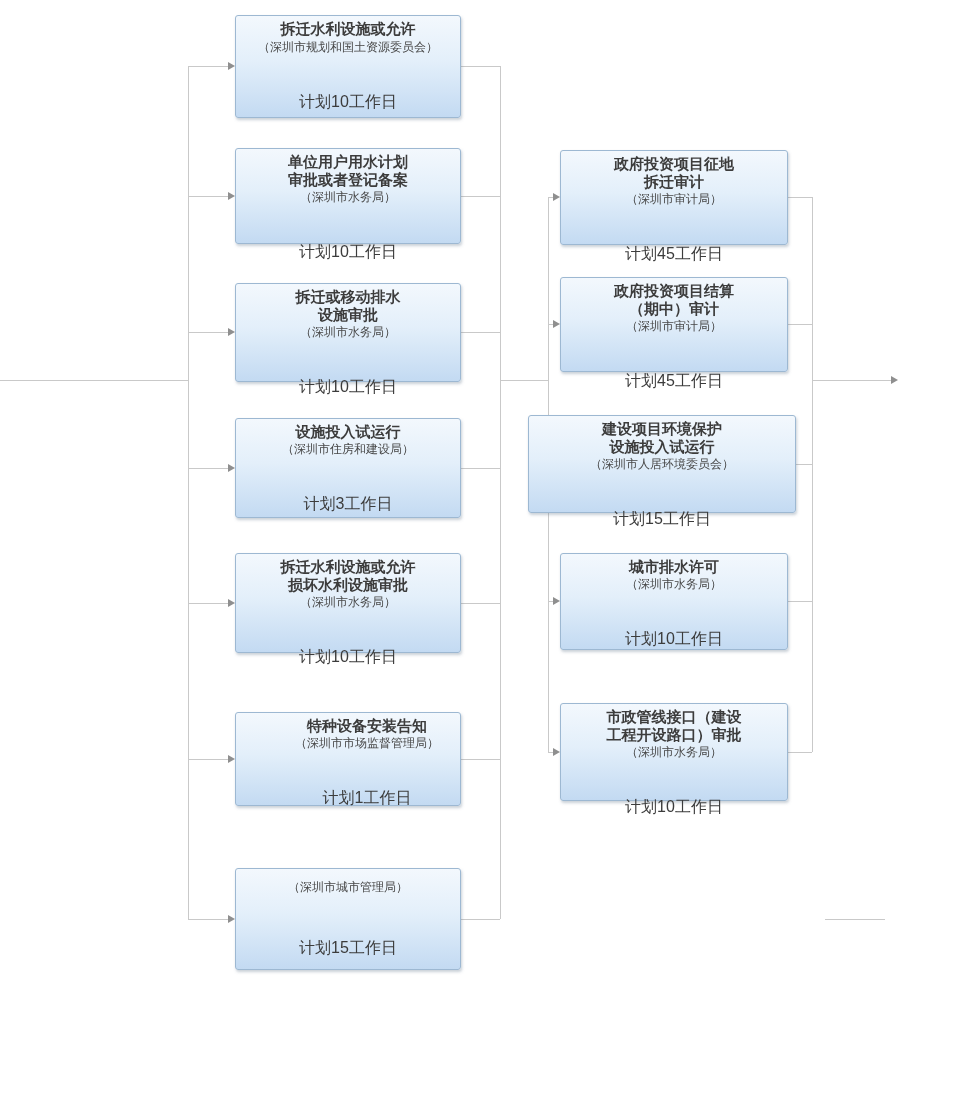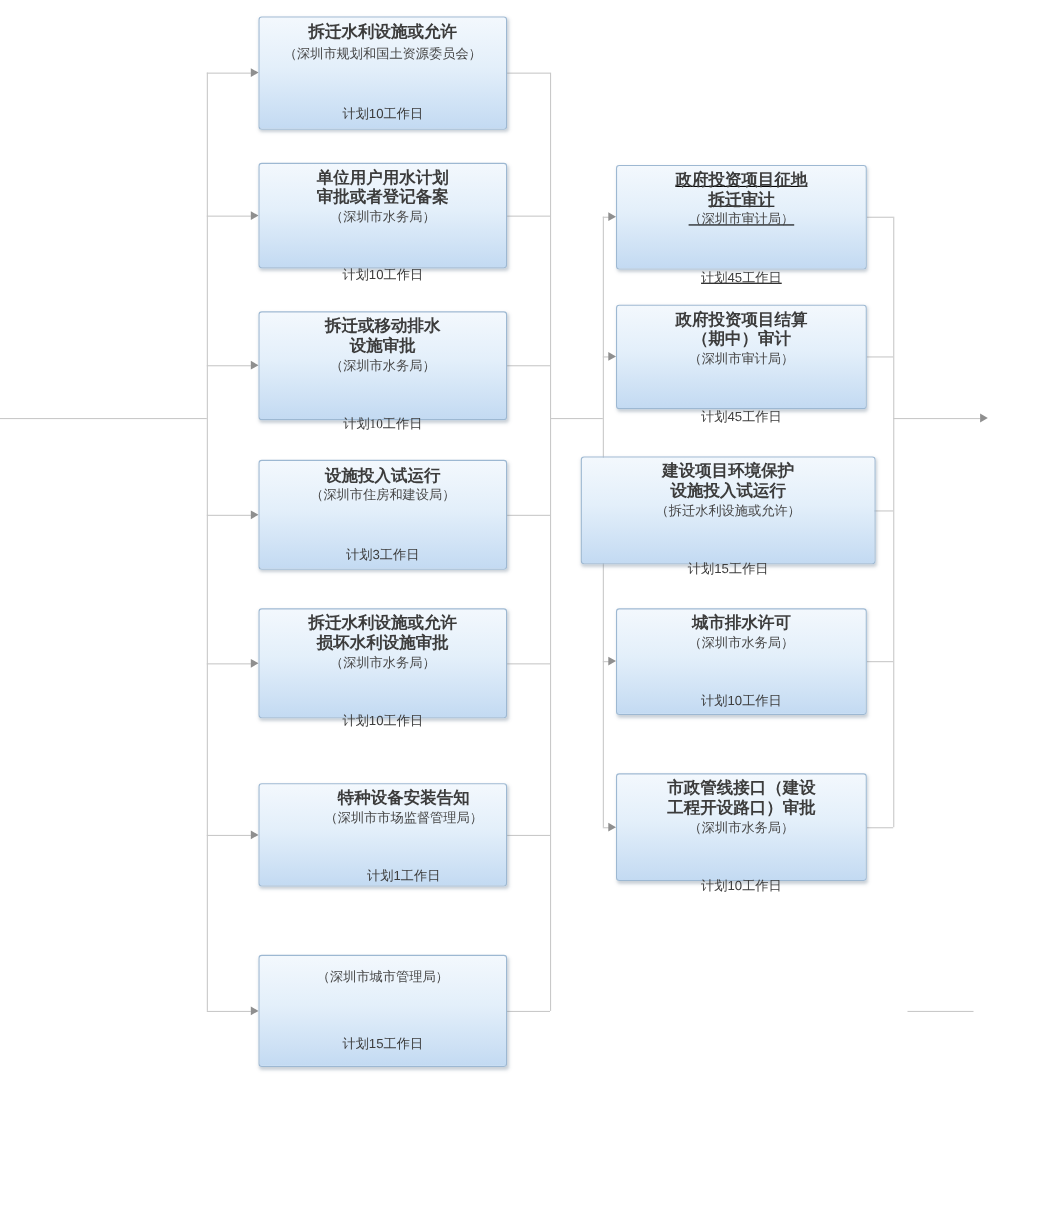--- a/index.html
+++ b/index.html
@@ -41,21 +41,21 @@
     z-index: 2;
   }
   .node-title {
     font-size: 15px;
     font-weight: bold;
     color: #3c3c3c;
     line-height: 18px;
     white-space: pre-line;
   }
   .node-org  { font-size: 12px; color: #474747; }
-  .node-plan { font-size: 12px; color: #3c3c3c; margin-top: 36px; }
+  .node-plan { font-size: 16px; color: #3c3c3c; margin-top: 36px; }
 </style>
 </head>
 <body>
 
 <div id="canvas">
 
   <div class="hline" style="left:0;   top:380px; width:188px;"></div>
   <div class="hline" style="left:500px; top:380px; width:48px;"></div>
   <div class="hline" style="left:812px; top:380px; width:79px;"></div>
   <div class="arrow-right" style="left:891px; top:376px;"></div>
@@ -110,21 +110,21 @@
     <div class="node-title">拆迁水利设施或允许</div>
     <div class="node-org">（深圳市规划和国土资源委员会）</div>
     <div class="node-plan">计划10工作日</div>
   </div>
   <div class="node" style="left:235px; top:148px; width:226px; height:96px;">
     <div class="node-title">单位用户用水计划
 审批或者登记备案</div>
     <div class="node-org">（深圳市水务局）</div>
     <div class="node-plan">计划10工作日</div>
   </div>
-  <div class="node" style="left:235px; top:283px; width:226px; height:99px;font-family:Liberation Serif, serif;">
+  <div class="node" style="left:235px; top:283px; width:226px; height:99px;">
     <div class="node-title">拆迁或移动排水
 设施审批</div>
     <div class="node-org">（深圳市水务局）</div>
     <div class="node-plan">计划10工作日</div>
   </div>
   <div class="node" style="left:235px; top:418px; width:226px; height:100px;">
     <div class="node-title">设施投入试运行</div>
     <div class="node-org">（深圳市住房和建设局）</div>
     <div class="node-plan">计划3工作日</div>
   </div>
@@ -137,36 +137,36 @@
   <div class="node" style="left:235px; top:712px; width:226px; height:94px;padding-left:44px;">
     <div class="node-title">特种设备安装告知</div>
     <div class="node-org">（深圳市市场监督管理局）</div>
     <div class="node-plan">计划1工作日</div>
   </div>
   <div class="node" style="left:235px; top:868px; width:226px; height:102px;">
     <div class="node-org">（深圳市城市管理局）</div>
     <div class="node-plan">计划15工作日</div>
   </div>
 
-  <div class="node" style="left:560px; top:150px; width:228px; height:95px;text-decoration:underline;">
+  <div class="node" style="left:560px; top:150px; width:228px; height:95px;">
     <div class="node-title">政府投资项目征地
 拆迁审计</div>
     <div class="node-org">（深圳市审计局）</div>
     <div class="node-plan">计划45工作日</div>
   </div>
   <div class="node" style="left:560px; top:277px; width:228px; height:95px;">
     <div class="node-title">政府投资项目结算
 （期中）审计</div>
     <div class="node-org">（深圳市审计局）</div>
     <div class="node-plan">计划45工作日</div>
   </div>
   <div class="node" style="left:528px; top:415px; width:268px; height:98px;">
     <div class="node-title">建设项目环境保护
 设施投入试运行</div>
-    <div class="node-org">（拆迁水利设施或允许）</div>
+    <div class="node-org">（深圳市人居环境委员会）</div>
     <div class="node-plan">计划15工作日</div>
   </div>
   <div class="node" style="left:560px; top:553px; width:228px; height:97px;">
     <div class="node-title">城市排水许可</div>
     <div class="node-org">（深圳市水务局）</div>
     <div class="node-plan">计划10工作日</div>
   </div>
   <div class="node" style="left:560px; top:703px; width:228px; height:98px;">
     <div class="node-title">市政管线接口（建设
 工程开设路口）审批</div>

